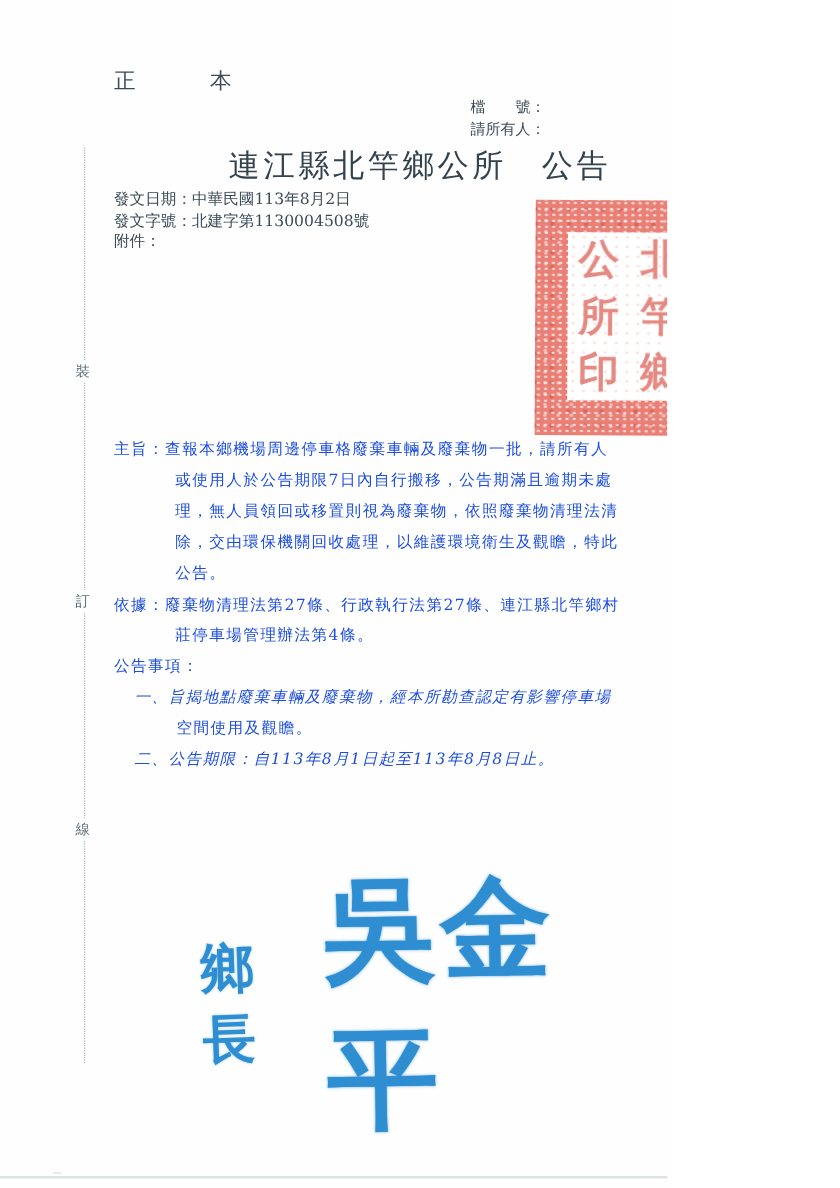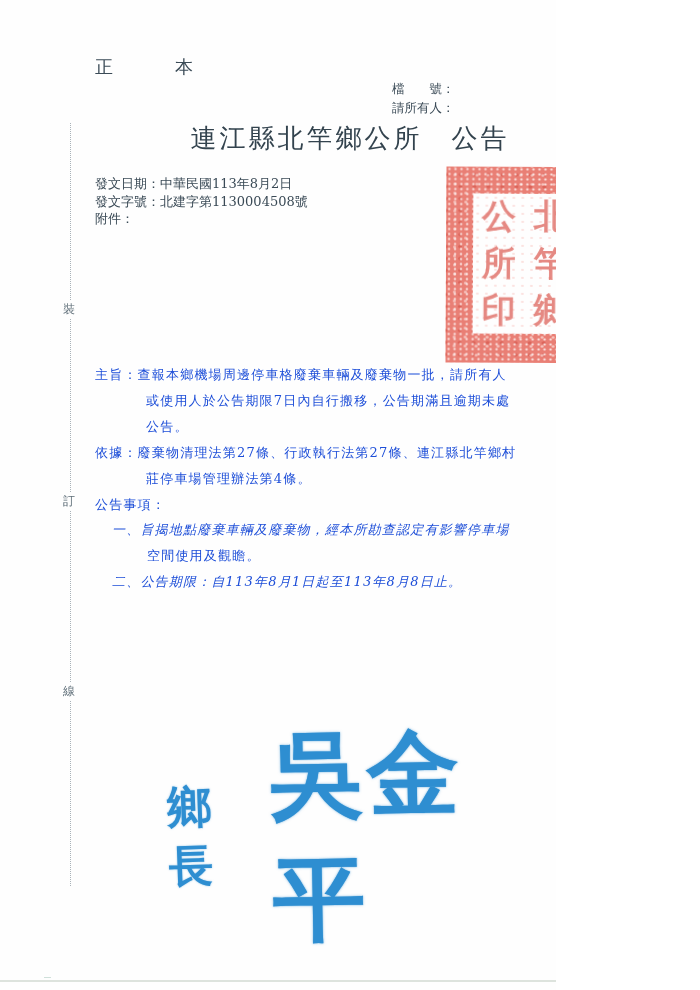--- a/index.html
+++ b/index.html
@@ -9,21 +9,21 @@
   }
   
   .copy-type{position:absolute;left:95px;top:55px;font-size:18px;letter-spacing:22px;color:#3b4b57;}
   
   .file-block{position:absolute;left:392px;top:79px;font-size:12.5px;line-height:19px;color:#3b4b57;}
   .file-block div{white-space:pre;}
   
   .doc-title{position:absolute;left:0;top:121px;width:700px;text-align:center;
     font-size:26px;letter-spacing:3px;color:#33434e;}
   
-  .meta{position:absolute;left:95px;top:175px;font-size:13px;line-height:17.5px;color:#3a4a56;}
+  .meta{position:absolute;left:95px;top:158px;font-size:13px;line-height:17.5px;color:#3a4a56;}
   
   .seal{position:absolute;left:446px;top:167px;width:209px;height:196px;opacity:.92;transform:rotate(.3deg);}
   .seal-border{position:absolute;inset:0;background-color:#e8756a;
     background-image:
       radial-gradient(rgba(255,255,255,.75) 1px, transparent 1.6px),
       radial-gradient(rgba(255,238,235,.6) 1px, transparent 2px),
       radial-gradient(rgba(205,62,50,.55) 1.4px, transparent 2.4px);
     background-size:6px 5px,11px 9px,14px 12px;
     background-position:0 0,3px 4px,7px 2px;}
   .seal-inner{position:absolute;left:27px;top:27px;right:27px;bottom:29px;background:#fff;
@@ -97,20 +97,22 @@
   <div class="binding-line"></div>
   <div id="binding-marks">
       <span class="binding-mark mark-0">裝</span>
       <span class="binding-mark mark-1">訂</span>
       <span class="binding-mark mark-2">線</span>
     </div>
 
   <div class="doc-body">
       <div class="bline ind0">主旨：查報本鄉機場周邊停車格廢棄車輛及廢棄物一批，請所有人</div>
       <div class="bline ind1">或使用人於公告期限7日內自行搬移，公告期滿且逾期未處</div>
+      <div class="bline ind1">理，無人員領回或移置則視為廢棄物，依照廢棄物清理法清</div>
+      <div class="bline ind1">除，交由環保機關回收處理，以維護環境衛生及觀瞻，特此</div>
       <div class="bline ind1">公告。</div>
       <div class="bline ind0">依據：廢棄物清理法第27條、行政執行法第27條、連江縣北竿鄉村</div>
       <div class="bline ind1">莊停車場管理辦法第4條。</div>
       <div class="bline ind0">公告事項：</div>
       <div class="bline ind2">一、旨揭地點廢棄車輛及廢棄物，經本所勘查認定有影響停車場</div>
       <div class="bline ind3">空間使用及觀瞻。</div>
       <div class="bline ind2">二、公告期限：自113年8月1日起至113年8月8日止。</div>
     </div>
 
   <div class="signature">

